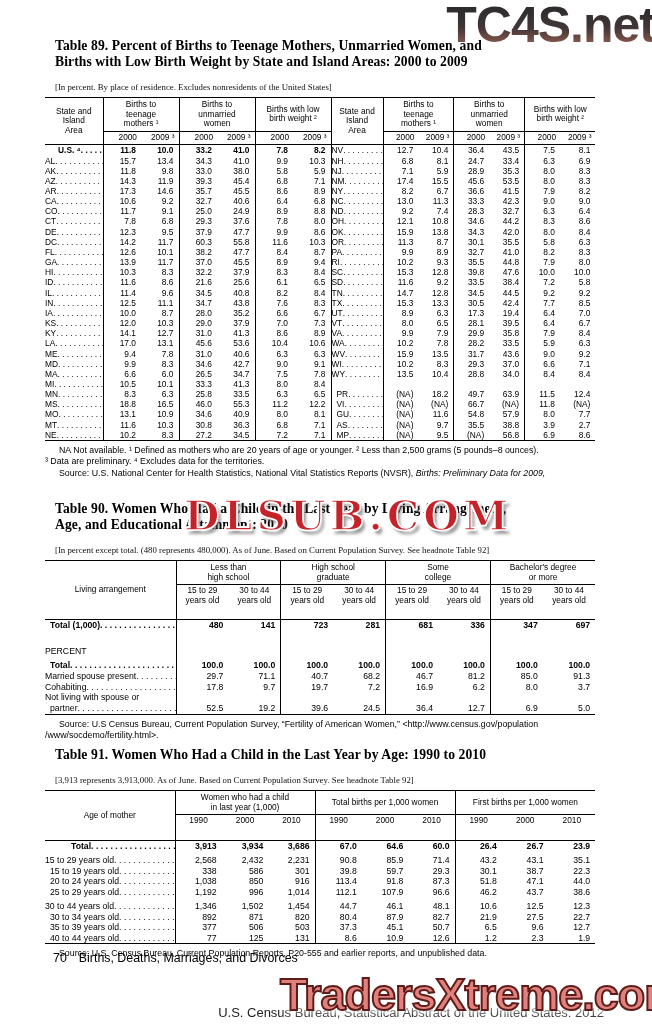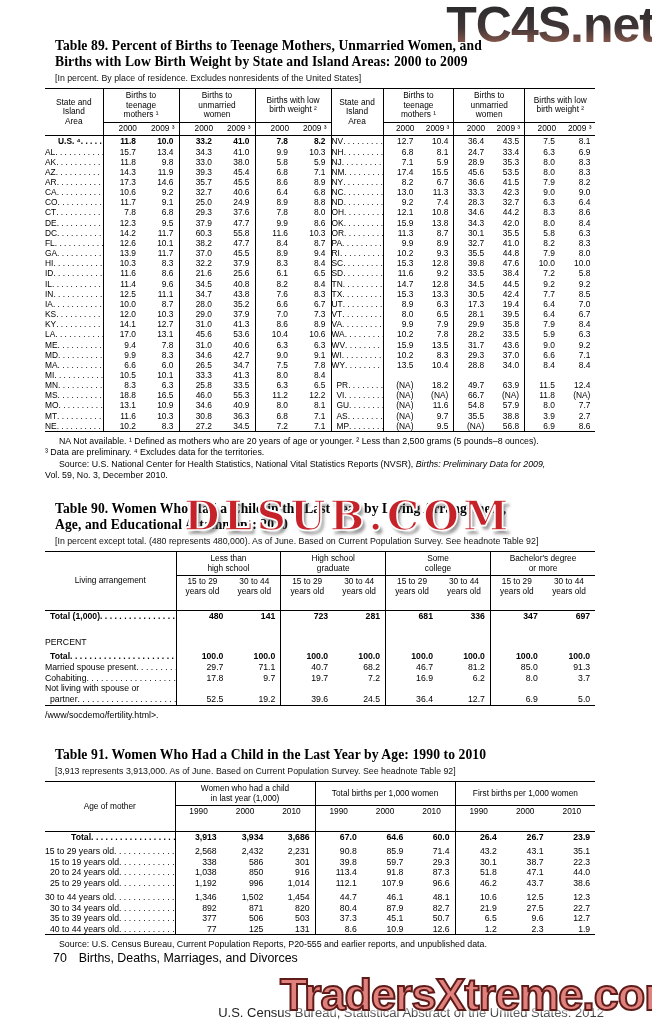--- a/index.html
+++ b/index.html
@@ -1,21 +1,21 @@
 <!DOCTYPE html>
 <html><head>
 <meta charset="utf-8">
 <style>
   html,body{margin:0;padding:0;background:#fff}
   body{width:652px;height:1024px;position:relative;overflow:hidden;
        font-family:"Liberation Sans",sans-serif;color:#000;}
   .content{position:absolute;left:45px;width:550px;}
   .sect-title{font-family:"Liberation Serif",serif;font-weight:bold;font-size:13.6px;
               line-height:16px;white-space:pre-line;letter-spacing:.1px;margin-left:10px;}
-  .bracket{font-size:8.8px;margin-top:3px;margin-left:10px;color:#111;}
+  .bracket{font-size:8.8px;margin-top:12px;margin-left:10px;color:#111;font-family:Liberation Serif, serif;}
   table{border-collapse:collapse;table-layout:fixed;width:550px;margin-top:5px;
         border-top:1.4px solid #000;border-bottom:1px solid #000;}
   th,td{padding:0;font-weight:normal;}
   .hc{text-align:center;white-space:pre-line;font-size:8.3px;line-height:9.6px;
       padding:2px 1px;vertical-align:middle;}
   .yr{vertical-align:bottom;padding:1px 4px 2px 0;text-align:right;}
   .yrc{vertical-align:bottom;padding:1px 0 14px 0;text-align:center;}
   .bl{border-left:1px solid #000}
   .bb{border-bottom:1px solid #000}
   .hbot{border-bottom:1px solid #000}
@@ -879,21 +879,20 @@
             <td class="num">56.8</td>
             <td class="num gl">6.9</td>
             <td class="num">8.6</td>
           </tr>
         </tbody>
     </table>
     <div class="notes">
       <div class="fnline indent">NA Not available. ¹ Defined as mothers who are 20 years of age or younger. ² Less than 2,500 grams (5 pounds–8 ounces).</div>
       <div class="fnline">³ Data are preliminary. ⁴ Excludes data for the territories.</div>
       <div class="fnline indent"><span>Source: U.S. National Center for Health Statistics, National Vital Statistics Reports (NVSR), </span><span class="it">Births: Preliminary Data for 2009,</span></div>
-      <div class="fnline">Vol. 59, No. 3, December 2010.</div>
     </div>
   </div>
 
   <div id="s90">
     <div class="sect-title">Table 90. Women Who Had a Child in the Last Year by Living Arrangement,
 Age, and Educational Attainment: 2010</div>
     <div class="bracket">[In percent except total. (480 represents 480,000). As of June. Based on Current Population Survey. See headnote Table 92]</div>
     <table id="t90">
       <colgroup>
         <col style="width:131px">
@@ -1074,20 +1073,21 @@
             <td class="num gl">39.6</td>
             <td class="num">24.5</td>
             <td class="num gl">36.4</td>
             <td class="num">12.7</td>
             <td class="num gl">6.9</td>
             <td class="num">5.0</td>
           </tr>
         </tbody>
     </table>
     <div class="notes">
+      <div class="fnline indent">Source: U.S Census Bureau, Current Population Survey, “Fertility of American Women,” &lt;http://www.census.gov/population</div>
       <div class="fnline">/www/socdemo/fertility.html&gt;.</div>
     </div>
   </div>
 
   <div id="s91">
     <div class="sect-title">Table 91. Women Who Had a Child in the Last Year by Age: 1990 to 2010</div>
     <div class="bracket">[3,913 represents 3,913,000. As of June. Based on Current Population Survey. See headnote Table 92]</div>
     <table id="t91">
       <colgroup>
         <col style="width:130px">

